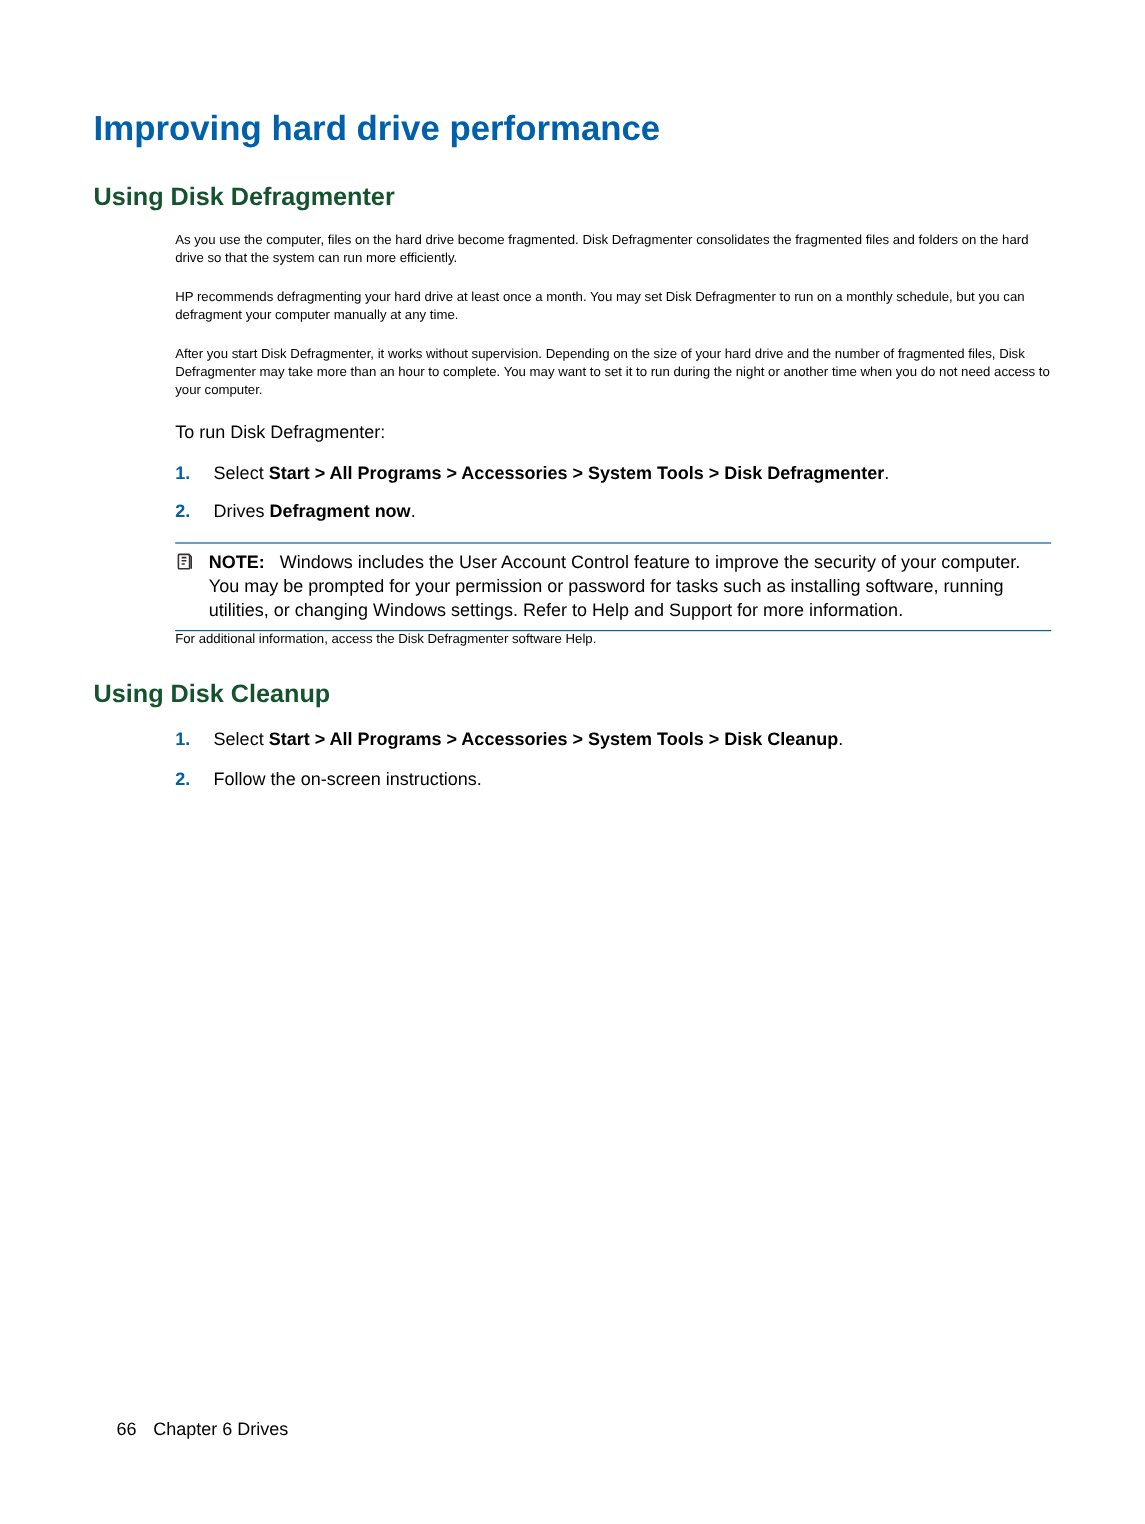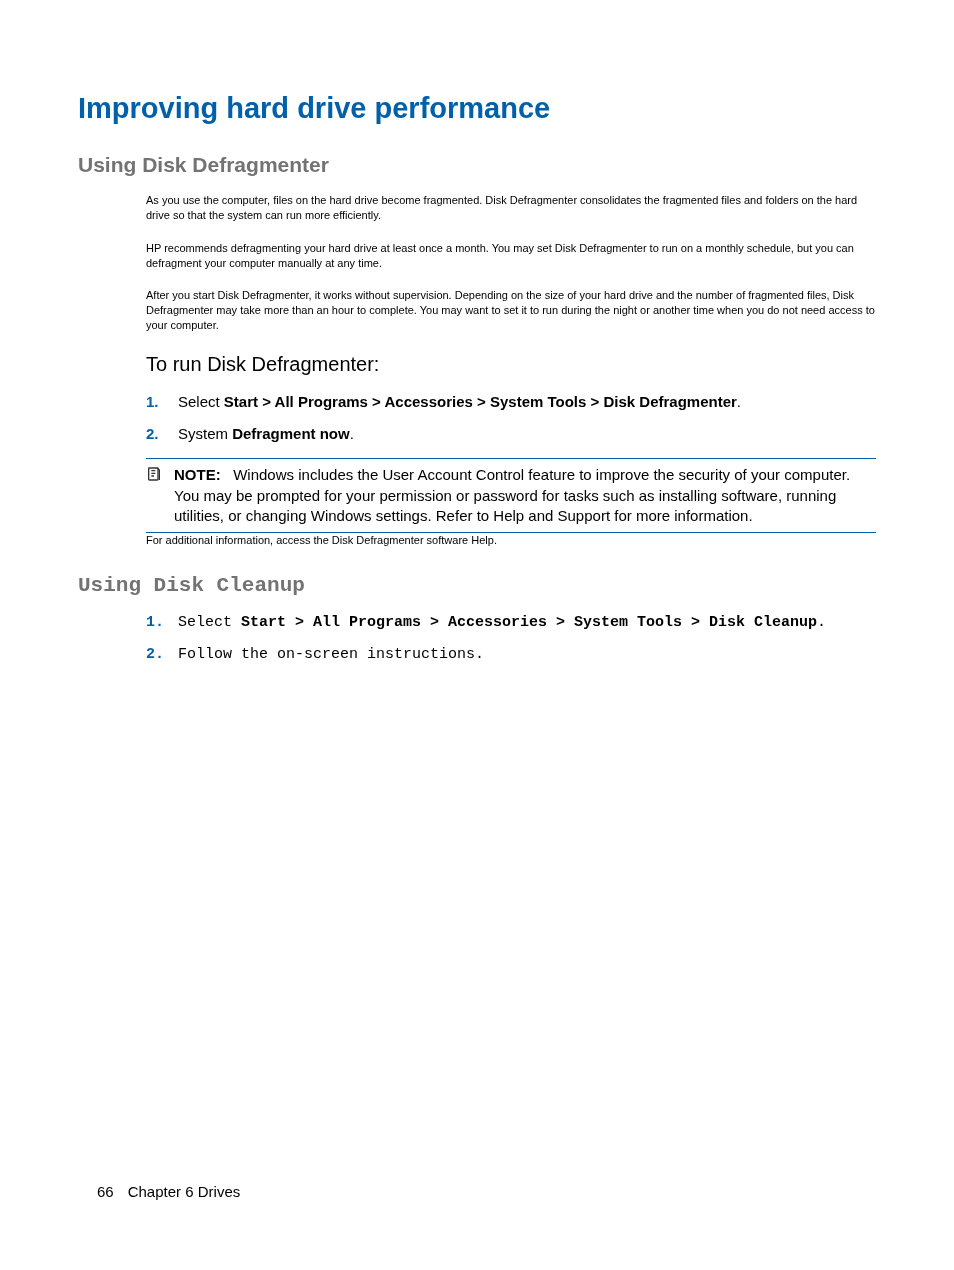--- a/index.html
+++ b/index.html
@@ -1,32 +1,32 @@
 <!DOCTYPE html>
 <html><head>
 <meta charset="utf-8">
 <style>
   * { box-sizing: border-box; margin: 0; padding: 0; }
   html, body { width: 954px; height: 1270px; background: #fff; font-family: Arial, Helvetica, sans-serif; color: #000; }
   .page { position: relative; width: 954px; height: 1270px; padding: 92px 78px 0 78px; }
   h1 { color: #0060a9; font-size: 29px; font-weight: bold; margin-bottom: 28px; }
-  h2 { color: #737373; font-size: 21px; font-weight: bold; margin-bottom: 16px; }
+  h2 { color: #14532d; font-size: 21px; font-weight: bold; margin-bottom: 16px; }
   .body-para { font-size: 11px; line-height: 1.35; margin: 0 0 18px 68px; }
-  .body-para-nospace { font-size: 20px; line-height: 1.35; margin: 0 0 14px 68px; }
+  .body-para-nospace { font-size: 15px; line-height: 1.35; margin: 0 0 14px 68px; }
   ol.steps { list-style: none; margin: 0 0 14px 68px; }
   ol.steps li { font-size: 15px; line-height: 1.35; margin-bottom: 12px; display: flex; }
   ol.steps li .num { color: #0060a9; font-weight: bold; min-width: 32px; }
   ol.steps li .txt { flex: 1; }
   .bold { font-weight: bold; }
   .note-box { margin: 0 0 0 68px; border-top: 1px solid #0060a9; border-bottom: 1px solid #0060a9; padding: 6px 0 6px 0; display: flex; }
   .note-icon { width: 28px; flex-shrink: 0; color: #4a4a4a; padding-top:1px; }
   .note-icon svg { width: 16px; height: 16px; }
   .note-text { font-size: 15px; line-height: 1.35; flex: 1; }
   .note-label { font-weight: bold; }
-  .section2 { margin-top: 26px; font-family: Liberation Mono, monospace; }
+  .section2 { margin-top: 26px; }
   .footer { position: absolute; bottom: 70px; left: 78px; font-size: 15px; margin-left: 19px; }
   .footer .pg { margin-right: 14px; }
 </style>
 </head>
 <body>
 
 <div class="page">
 
   <h1>Improving hard drive performance</h1>
 
@@ -37,21 +37,21 @@
   <p class="body-para">After you start Disk Defragmenter, it works without supervision. Depending on the size of your hard drive and the number of fragmented files, Disk Defragmenter may take more than an hour to complete. You may want to set it to run during the night or another time when you do not need access to your computer.</p>
   <p class="body-para-nospace">To run Disk Defragmenter:</p>
 
   <ol class="steps">
     <li>
       <span class="num">1.</span>
       <span class="txt"><span>Select </span><span class="bold">Start &gt; All Programs &gt; Accessories &gt; System Tools &gt; Disk Defragmenter</span><span>.</span></span>
     </li>
     <li>
       <span class="num">2.</span>
-      <span class="txt"><span>System </span><span class="bold">Defragment now</span><span>.</span></span>
+      <span class="txt"><span>Drives </span><span class="bold">Defragment now</span><span>.</span></span>
     </li>
   </ol>
 
   <div class="note-box">
     <div class="note-icon">
       <svg viewBox="0 0 24 24" fill="none" stroke="#333" stroke-width="2">
         <rect x="4" y="3" width="14" height="18" rx="1"></rect>
         <path d="M8 7h6M8 11h6M8 15h4"></path>
         <path d="M17 3l3 3v15"></path>
       </svg>

